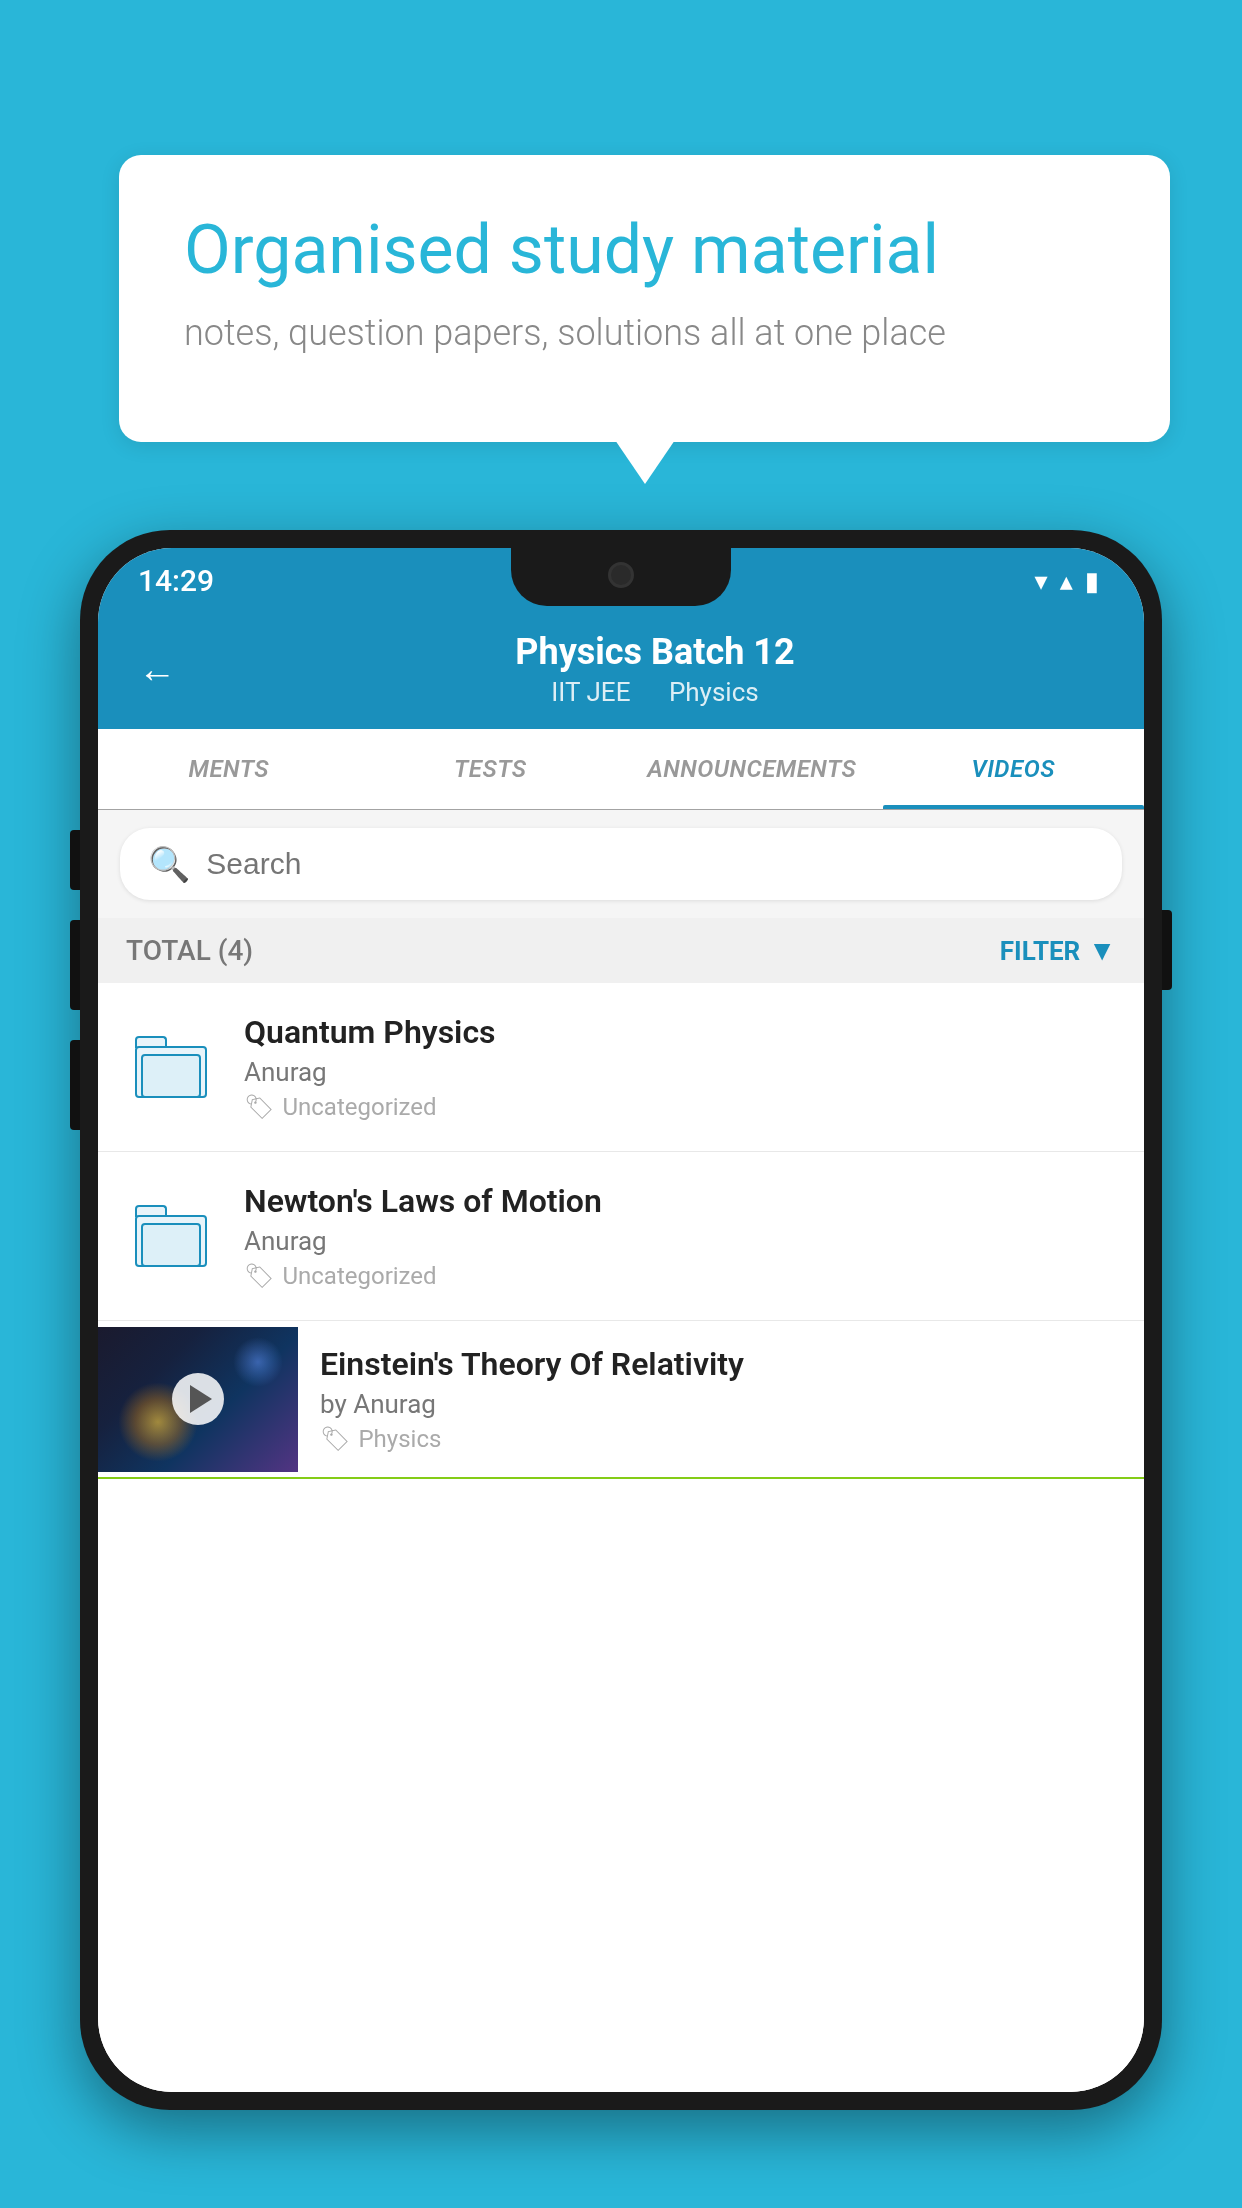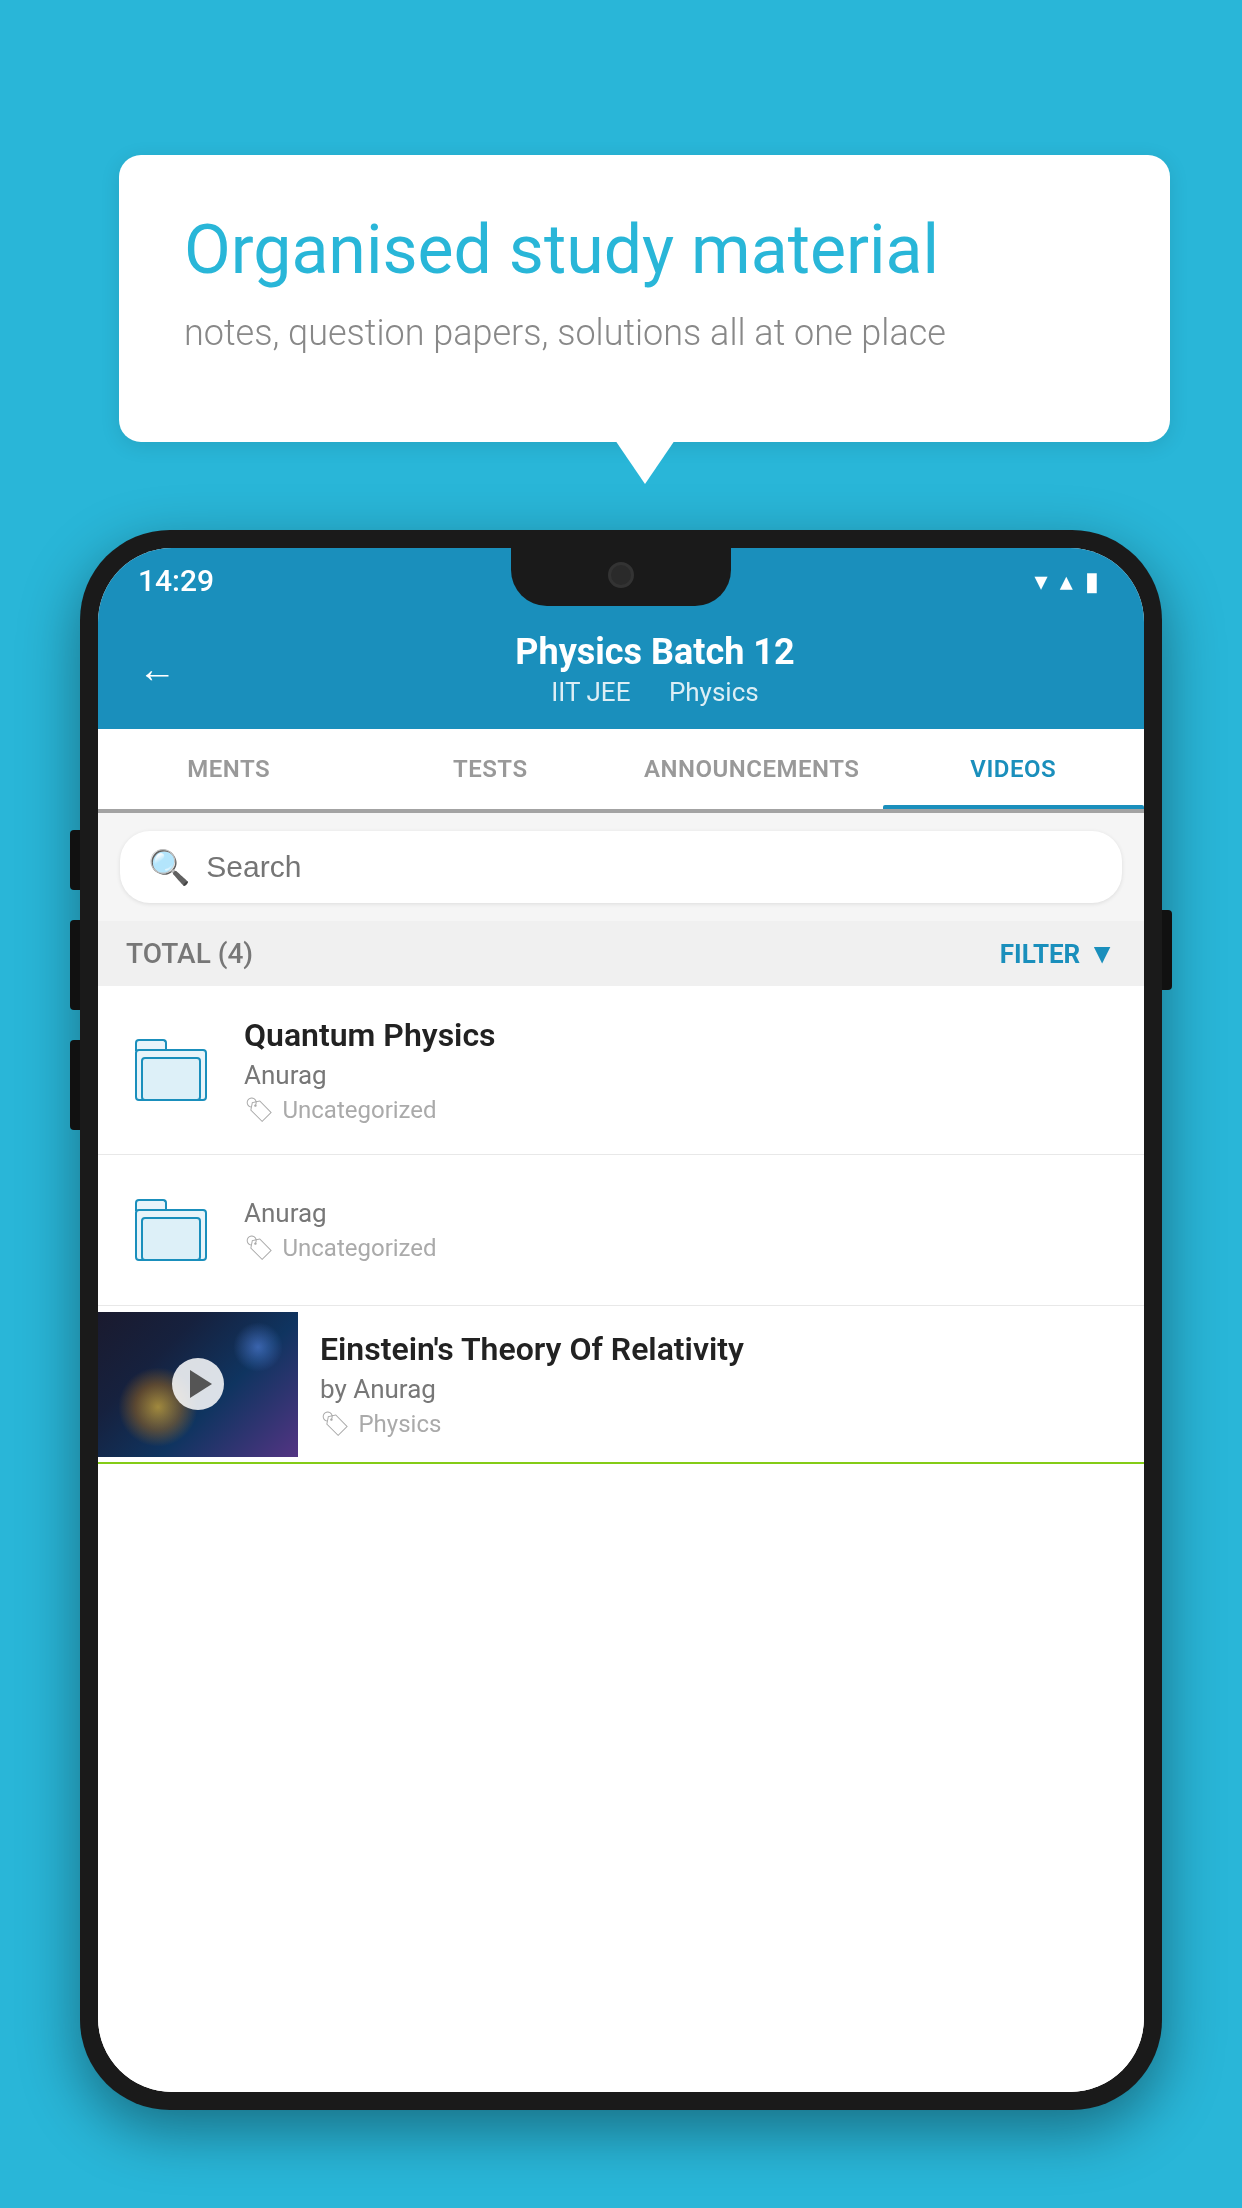--- a/index.html
+++ b/index.html
@@ -157,23 +157,24 @@
     }
     .header-subtitle span {
       margin: 0 8px;
     }
 
     
     .tabs-bar {
       background: white;
       display: flex;
       align-items: stretch;
-      border-bottom: 4px solid #a3a3a3;
+      border-bottom: 1px solid #a3a3a3;
       flex-shrink: 0;
       overflow: hidden;
+      font-style: italic;
     }
     .tab-item {
       flex: 1;
       display: flex;
       align-items: center;
       justify-content: center;
       height: 80px;
       font-size: 24px;
       font-weight: 600;
       color: #999;
@@ -550,20 +551,21 @@
 
         <div class="list-item">
           <div class="item-icon-wrap">
             <div class="folder-icon">
               <div class="folder-tab"></div>
               <div class="folder-back"></div>
               <div class="folder-front"></div>
             </div>
           </div>
           <div class="item-text">
+            <div class="item-title">Newton's Laws of Motion</div>
             <div class="item-author">Anurag</div>
             <div class="item-tag">
               <span>🏷</span>
               <span>Uncategorized</span>
             </div>
           </div>
         </div>
 
         <div class="video-item">
           <div class="video-thumbnail">

